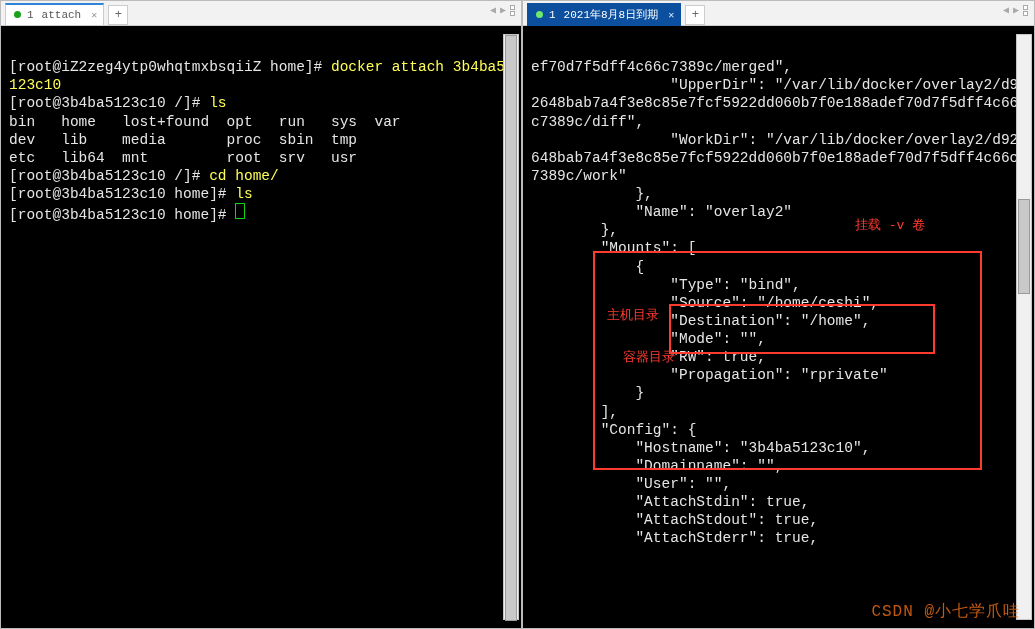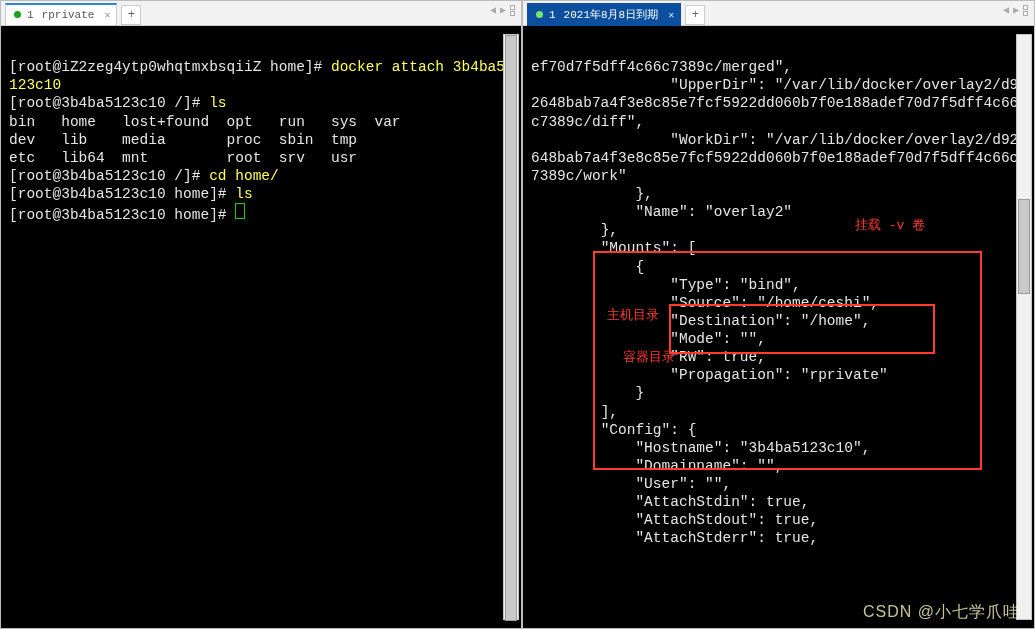--- a/index.html
+++ b/index.html
@@ -21,33 +21,33 @@
 .chev{font-size:10px;color:#aaa}
 .menuic{display:flex;flex-direction:column;gap:1px}
 .menuic span{width:3px;height:3px;border:1px solid #aaa;background:#fff}
 .term{flex:1;background:#000;color:#e5e5e5;padding:14px 8px;overflow:hidden;white-space:pre-wrap;word-break:break-all;line-height:1.25;position:relative;font-size:14.5px}
 .ylw{color:#ffff55}
 .cur{display:inline-block;width:8px;height:14px;border:1px solid #15d015}
 .sb{position:absolute;right:2px;top:8px;bottom:8px;width:14px;background:#f0f0f0;border:1px solid #c5c5c5}
 .sb .thumb{position:absolute;left:1px;right:1px;background:#c9c9c9;border:1px solid #9a9a9a}
 .annot{position:absolute;color:#ff3b30;font-size:13px;font-family:Liberation Mono, monospace}
 .box{position:absolute;border:2px solid #ff3b30}
-.watermark{position:absolute;right:14px;bottom:6px;color:#fef9c3;font-size:16px;font-family:Liberation Sans, sans-serif;letter-spacing:1px;opacity:.78}
+.watermark{position:absolute;right:14px;bottom:6px;color:#f97316;font-size:16px;font-family:Liberation Mono, monospace;letter-spacing:1px;opacity:.78}
 </style>
 </head>
 <body>
 
 <div class="wrap">
 
   <div class="pane left">
     <div class="tabbar">
       <div class="tab active">
         <span class="dot"></span>
         <span class="num">1</span>
-        <span>rprivate</span>
+        <span>attach</span>
         <span class="x">✕</span>
       </div>
       <div class="addtab">+</div>
       <div class="navicons">
         <span class="chev">◀</span>
         <span class="chev">▶</span>
         <div class="menuic">
             <span></span>
             <span></span>
           </div>

